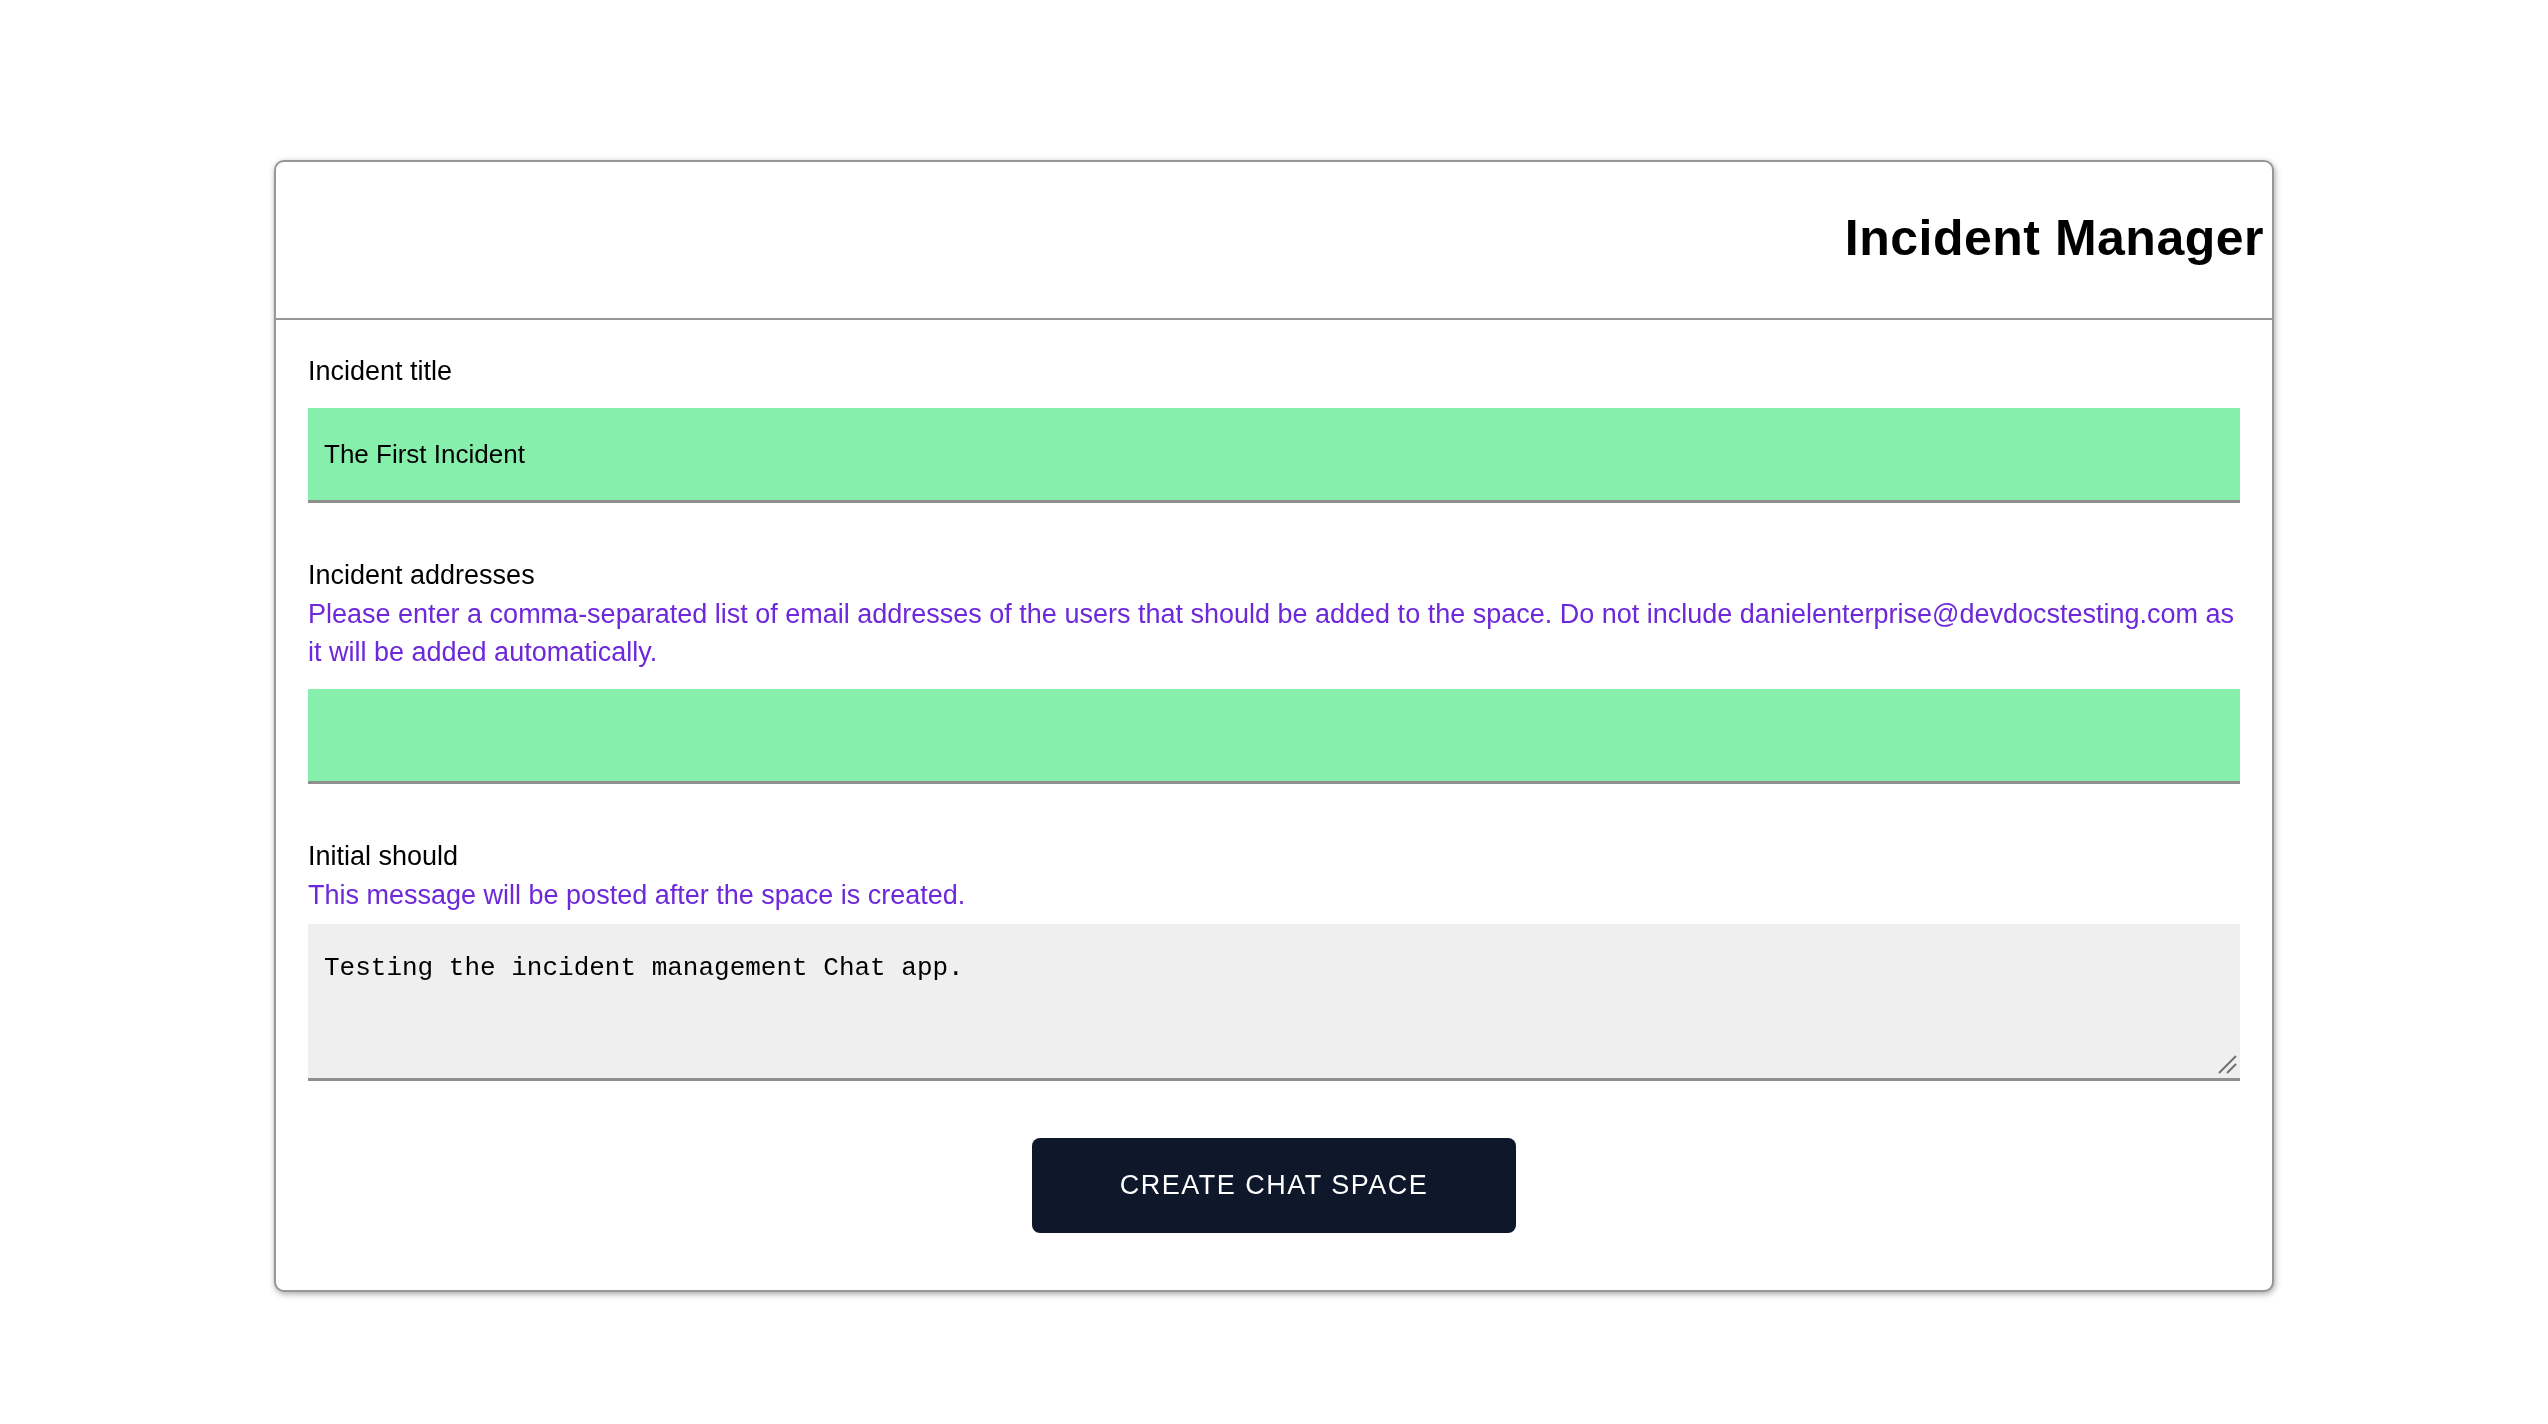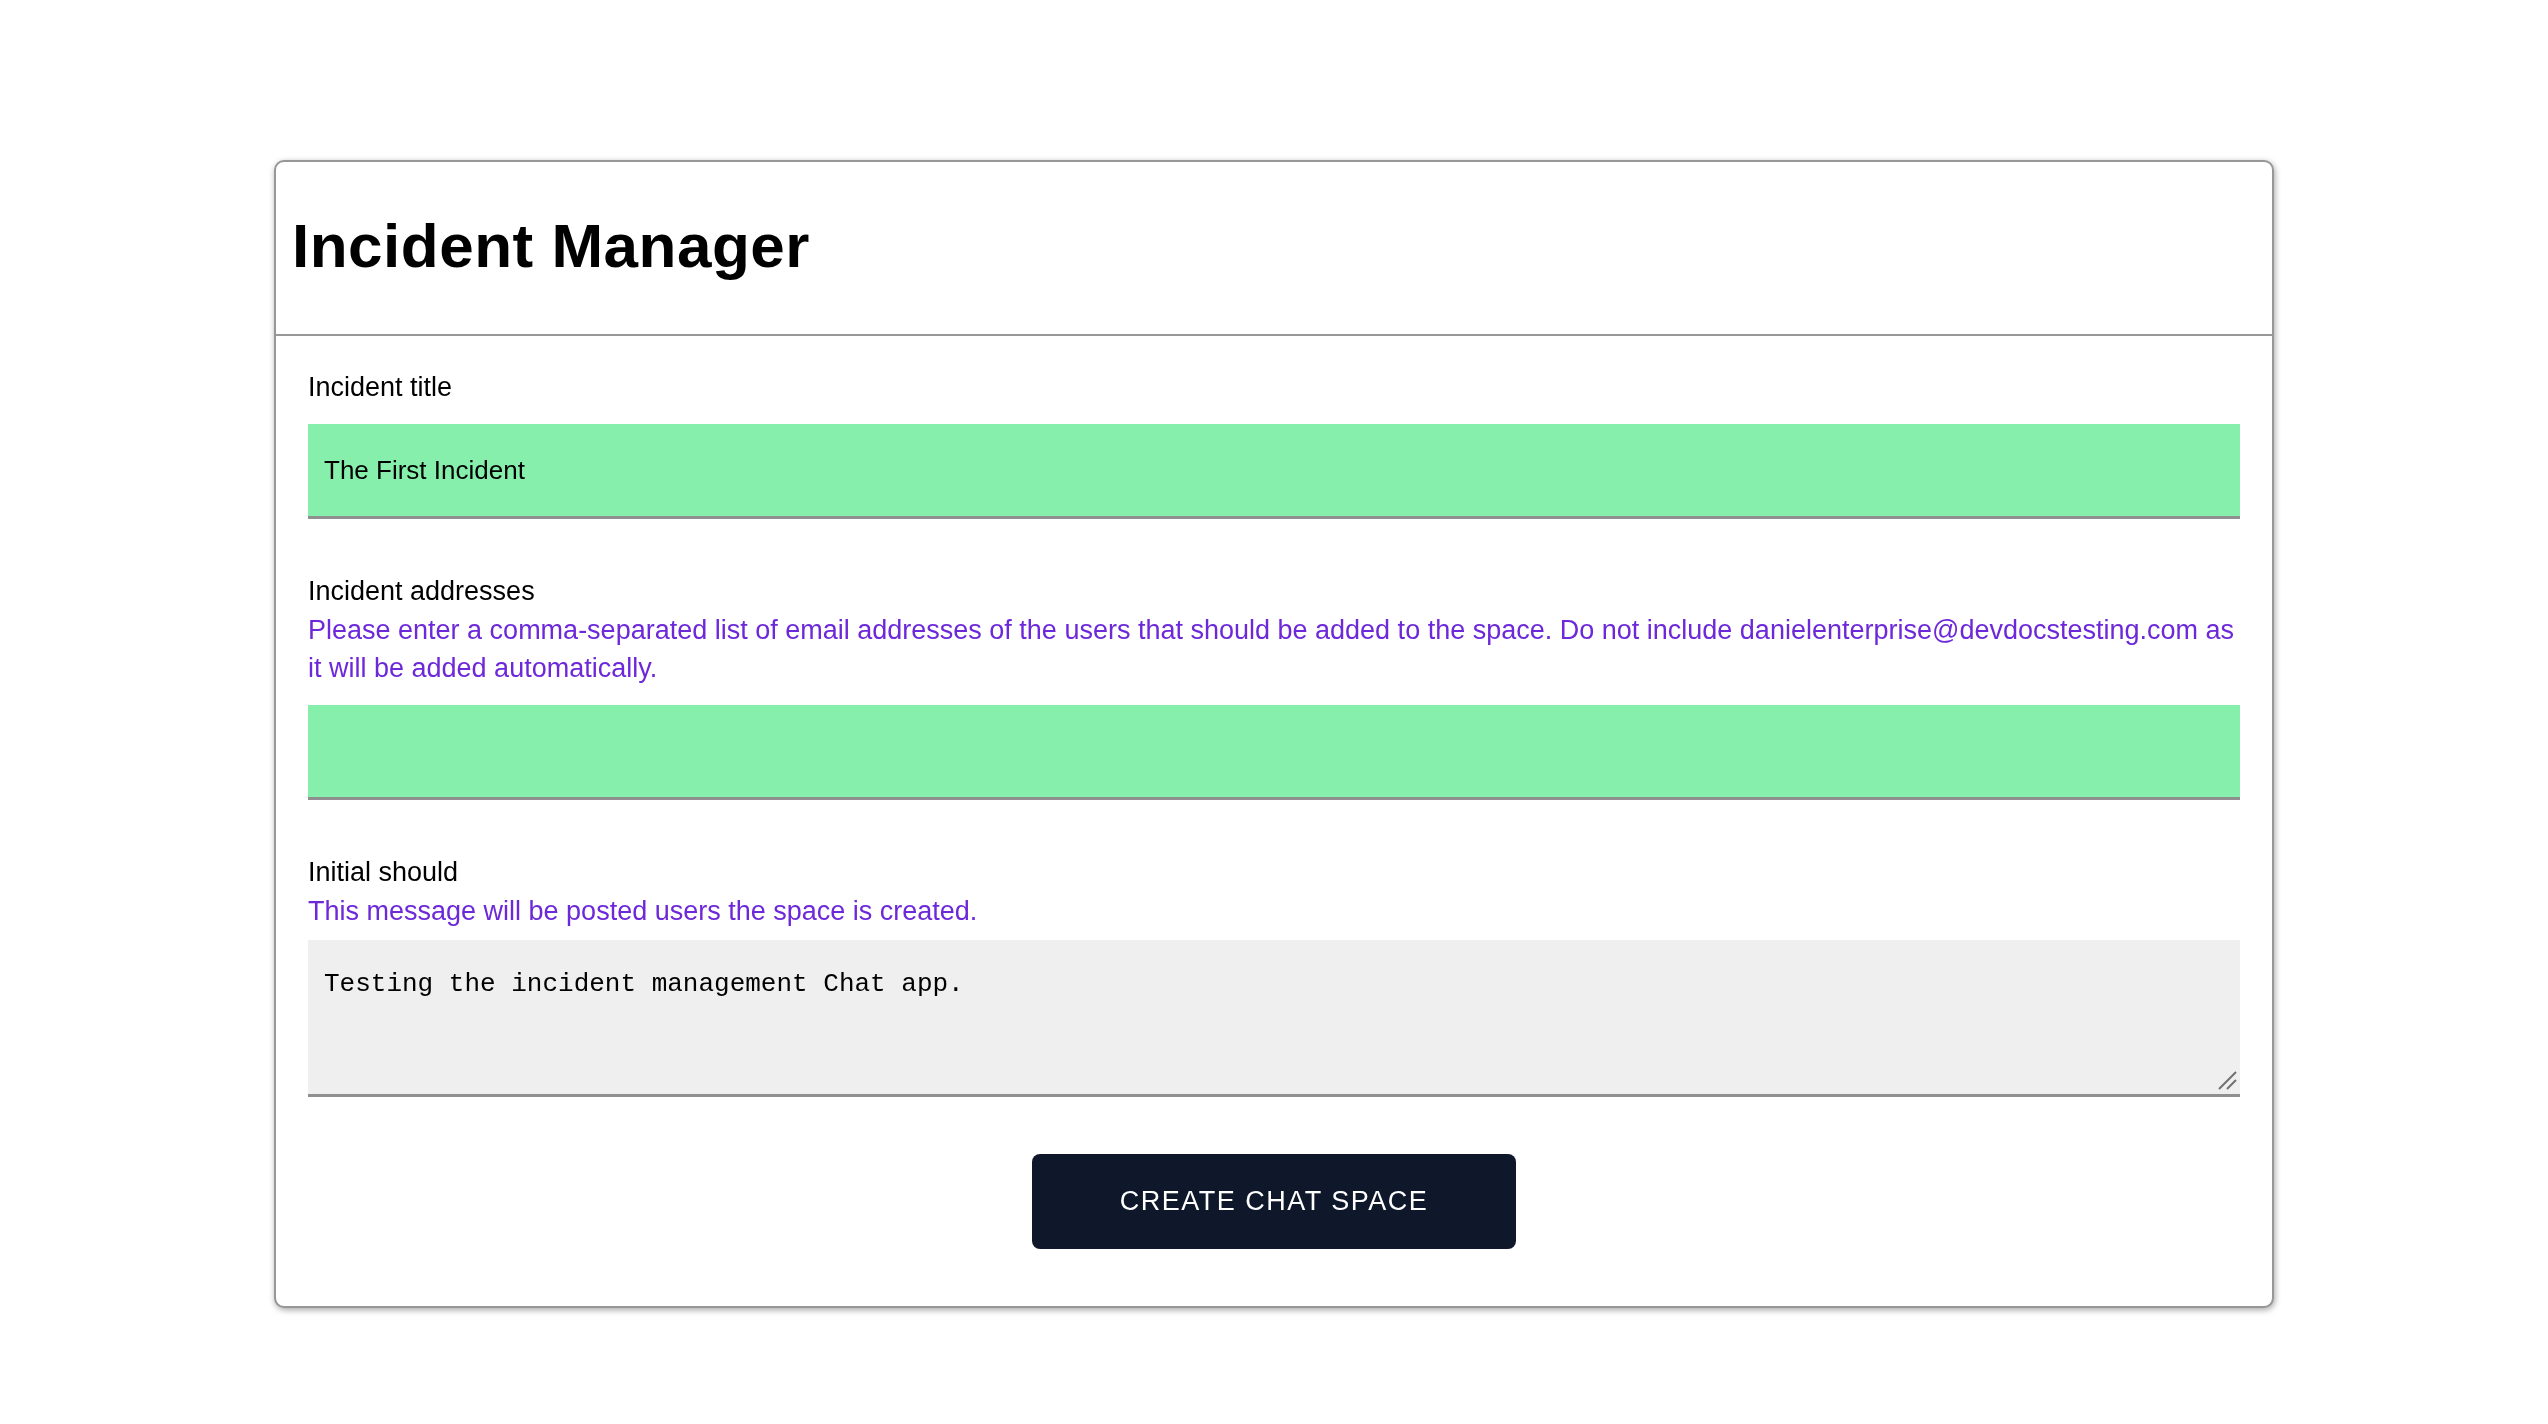--- a/index.html
+++ b/index.html
@@ -22,25 +22,25 @@
     background: #ffffff;
     border: 2px solid #979797;
     border-radius: 10px;
     box-shadow: 1px 2px 6px rgba(0,0,0,0.35);
   }
   .card-header {
     padding: 32px 0 36px;
     border-bottom: 2px solid #979797;
   }
   .card-header h1 {
-    margin: 16px;
-    font-size: 62px;
+    margin: 8px;
+    font-size: 50px;
     line-height: 72px;
     font-weight: bold;
-    text-align: left;
+    text-align: right;
     letter-spacing: 0.5px;
   }
   .card-body {
     padding: 34px 32px 57px;
   }
   .field { margin: 0; }
   .field + .field { margin-top: 55px; }
   .field-label {
     display: block;
     font-size: 27px;
@@ -129,21 +129,21 @@
       </div>
 
       <div class="field field-responders">
         <label class="field-label">Incident addresses</label>
         <div class="helper">Please enter a comma-separated list of email addresses of the users that should be added to the space. Do not include danielenterprise@devdocstesting.com as it will be added automatically.</div>
         <input class="text-input" type="text" style="">
       </div>
 
       <div class="field field-message">
         <label class="field-label">Initial should</label>
-        <div class="helper">This message will be posted users the space is created.</div>
+        <div class="helper">This message will be posted after the space is created.</div>
         <div class="textarea-wrap">
           <textarea class="message-textarea" style="">Testing the incident management Chat app.</textarea>
           <svg class="resize-handle" viewBox="0 0 22 22">
             <line x1="4" y1="21" x2="21" y2="4" stroke="#6f6f6f" stroke-width="2"></line>
             <line x1="12" y1="21" x2="21" y2="12" stroke="#6f6f6f" stroke-width="2"></line>
           </svg>
         </div>
       </div>
 
       <div class="button-row">

